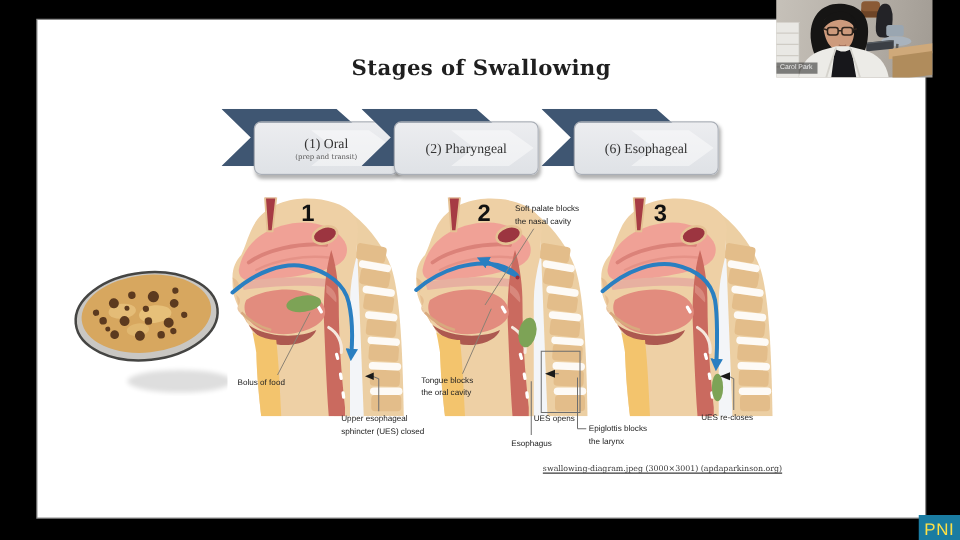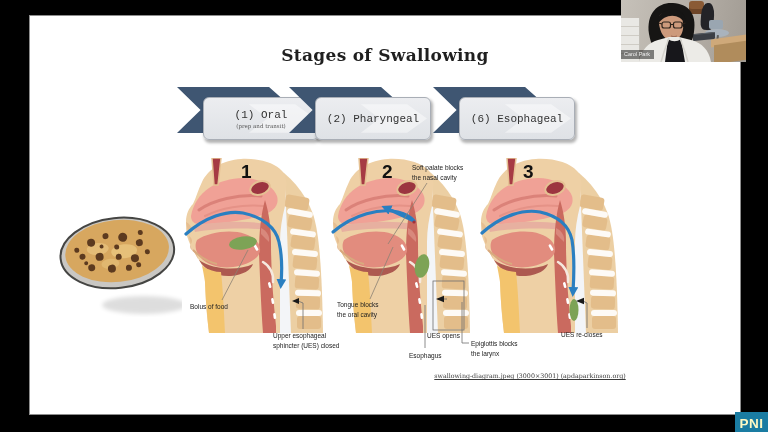--- a/index.html
+++ b/index.html
@@ -16,21 +16,21 @@
   .chev{position:absolute;left:0;top:0;width:118px;height:46px;background:#3f5672;
         clip-path:polygon(0 0,78% 0,100% 50%,78% 100%,0 100%,20% 50%);}
   .card{position:absolute;left:26px;top:10px;width:114px;height:41px;border-radius:6px;
         background:linear-gradient(180deg,#ecedf0 0%,#dfe2e6 100%);
         border:1px solid #a9aeb6;box-shadow:1.5px 2.5px 3px rgba(0,0,0,.3);
         display:flex;flex-direction:column;align-items:center;justify-content:center;
         overflow:hidden;}
   .card::after{content:"";position:absolute;right:3px;top:15%;width:58%;height:70%;
         background:rgba(255,255,255,.45);
         clip-path:polygon(0 0,70% 0,100% 50%,70% 100%,0 100%,28% 50%);}
-  .card-label{font-family:Liberation Mono, monospace;font-size:11px;color:#333;z-index:1;}
+  .card-label{font-family:Liberation Serif, serif;font-size:11px;color:#333;z-index:1;}
   .card-sub{font-family:"DejaVu Serif",serif;font-size:5.5px;color:#555;z-index:1;margin-top:2px;}
   
   .diagram{position:absolute;width:148px;height:175px;}
   .dg1{left:153px;top:142px}.dg2{left:300px;top:142px}.dg3{left:448px;top:142px}
   .diagram svg{position:absolute;left:0;top:0;}
   .dg-num{position:absolute;top:3px;font-weight:bold;font-size:19px;color:#111;}
   .dg1 .dg-num{left:58px}.dg2 .dg-num{left:52px}.dg3 .dg-num{left:45px}
   .dlabel{position:absolute;font-size:6.5px;line-height:1.5;color:#222;white-space:pre-line;}
   .overlay{position:absolute;left:0;top:0;pointer-events:none;}
   .citation{position:absolute;left:400px;top:356px;width:200px;text-align:center;
@@ -53,21 +53,21 @@
   .desk{position:absolute;left:90px;top:37px;width:35px;height:8px;background:#cfa97a;transform:skewY(-8deg);}
   .desk-f{position:absolute;left:93px;top:43px;width:32px;height:19px;background:#b08c5c;transform:skewY(-8deg);}
   .laptop{position:absolute;left:72px;top:33px;width:22px;height:7px;background:#3b3f45;
         border-radius:1px;transform:skewY(-6deg);box-shadow:inset 0 1px 0 #5a6066;}
   .nametag{position:absolute;left:0;bottom:3px;background:rgba(35,35,35,.55);color:#f0f0f0;
         font-size:5.5px;padding:1px 4px 2px 3px;z-index:3;}
   .person{position:absolute;left:0;top:0;z-index:2;}
   
   .logo{position:absolute;left:735px;top:412px;width:33px;height:20px;overflow:hidden;
         display:flex;justify-content:center;}
-  .logo span{color:#fef9c3;font-weight:bold;font-size:13.5px;letter-spacing:.5px;margin-top:4px;}
+  .logo span{color:#fde047;font-weight:normal;font-size:13.5px;letter-spacing:.5px;margin-top:4px;}
 </style>
 </head>
 <body>
 
 <div class="stage">
 
   <div class="slide">
     <div class="slide-title">Stages of Swallowing</div>
 
     <div class="step step1">

